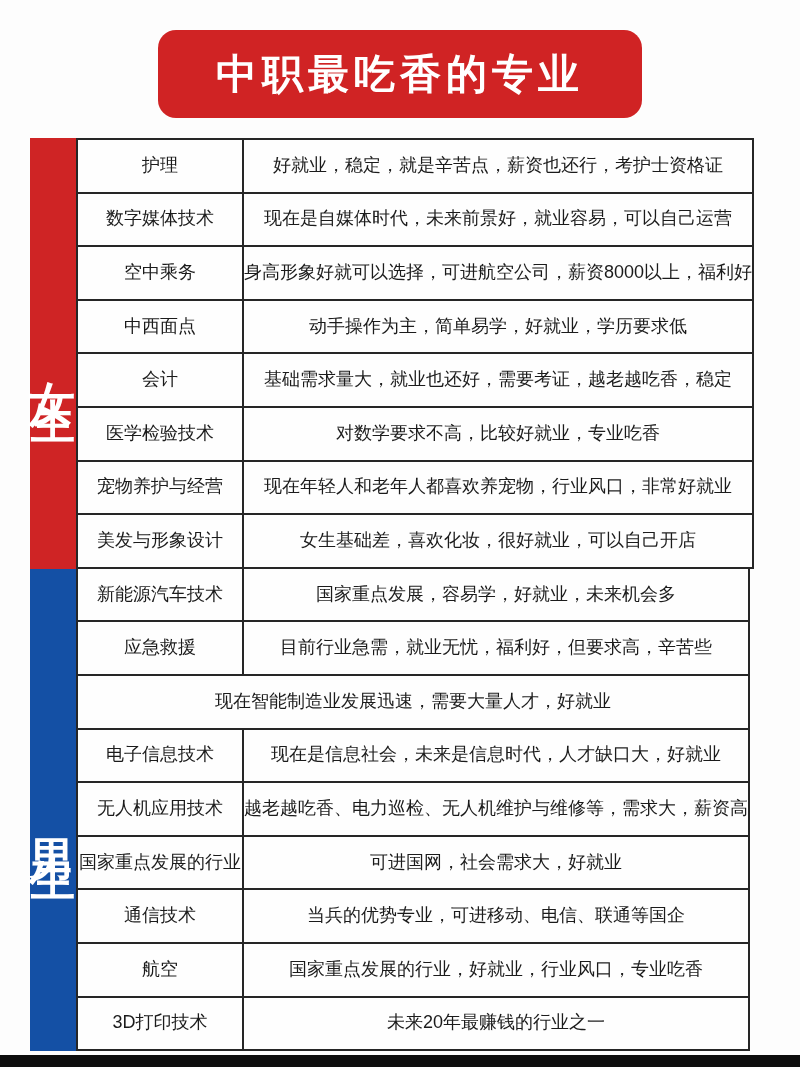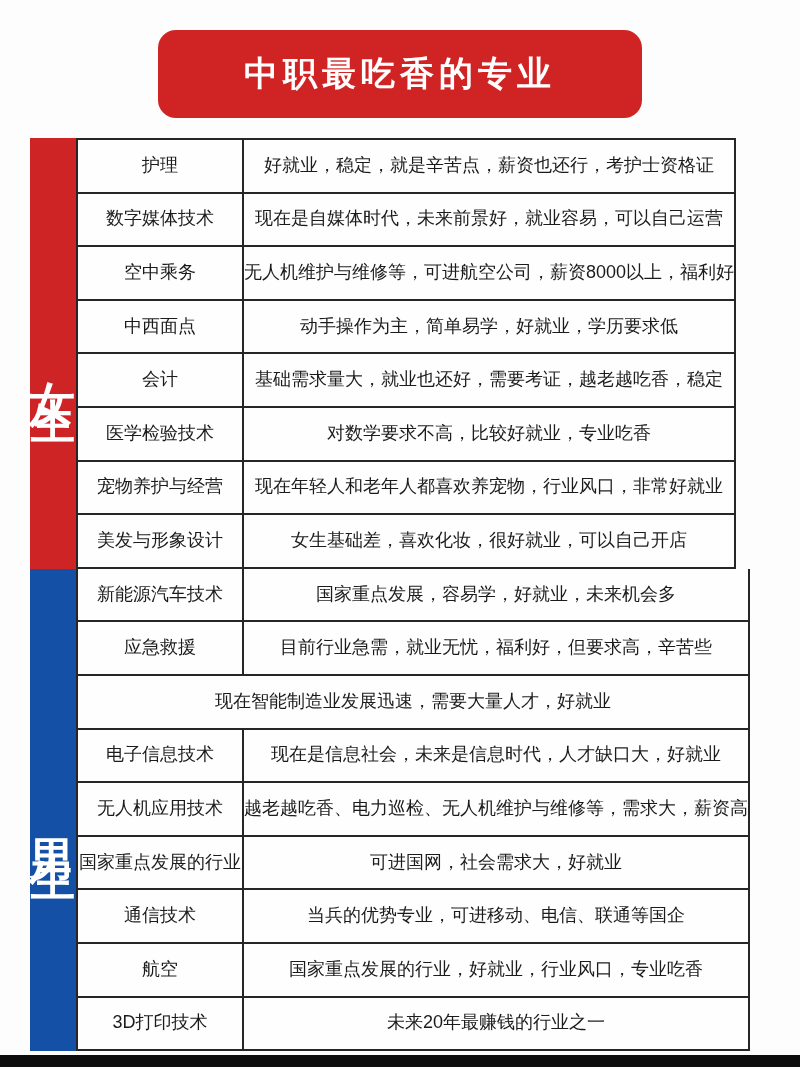--- a/index.html
+++ b/index.html
@@ -20,21 +20,21 @@
     height: 88px;
     margin: 30px auto 0 auto;
     background: #d02324;
     border-radius: 18px;
     display: flex;
     align-items: center;
     justify-content: center;
   }
   .banner-title {
     color: #ffffff;
-    font-size: 34px;
+    font-size: 41px;
     font-weight: bold;
     letter-spacing: 5px;
     white-space: nowrap;
   }
   .majors-table {
     margin: 20px 30px 0 30px;
     width: 684px;
   }
   .section {
     display: flex;
@@ -118,21 +118,21 @@
         <div class="row">
           <div class="cell major">护理</div>
           <div class="cell desc">好就业，稳定，就是辛苦点，薪资也还行，考护士资格证</div>
         </div>
         <div class="row">
           <div class="cell major">数字媒体技术</div>
           <div class="cell desc">现在是自媒体时代，未来前景好，就业容易，可以自己运营</div>
         </div>
         <div class="row">
           <div class="cell major">空中乘务</div>
-          <div class="cell desc">无人机维护与维修等，可进航空公司，薪资8000以上，福利好</div>
+          <div class="cell desc">身高形象好就可以选择，可进航空公司，薪资8000以上，福利好</div>
         </div>
         <div class="row">
           <div class="cell major">中西面点</div>
           <div class="cell desc">动手操作为主，简单易学，好就业，学历要求低</div>
         </div>
         <div class="row">
           <div class="cell major">会计</div>
           <div class="cell desc">基础需求量大，就业也还好，需要考证，越老越吃香，稳定</div>
         </div>
         <div class="row">

